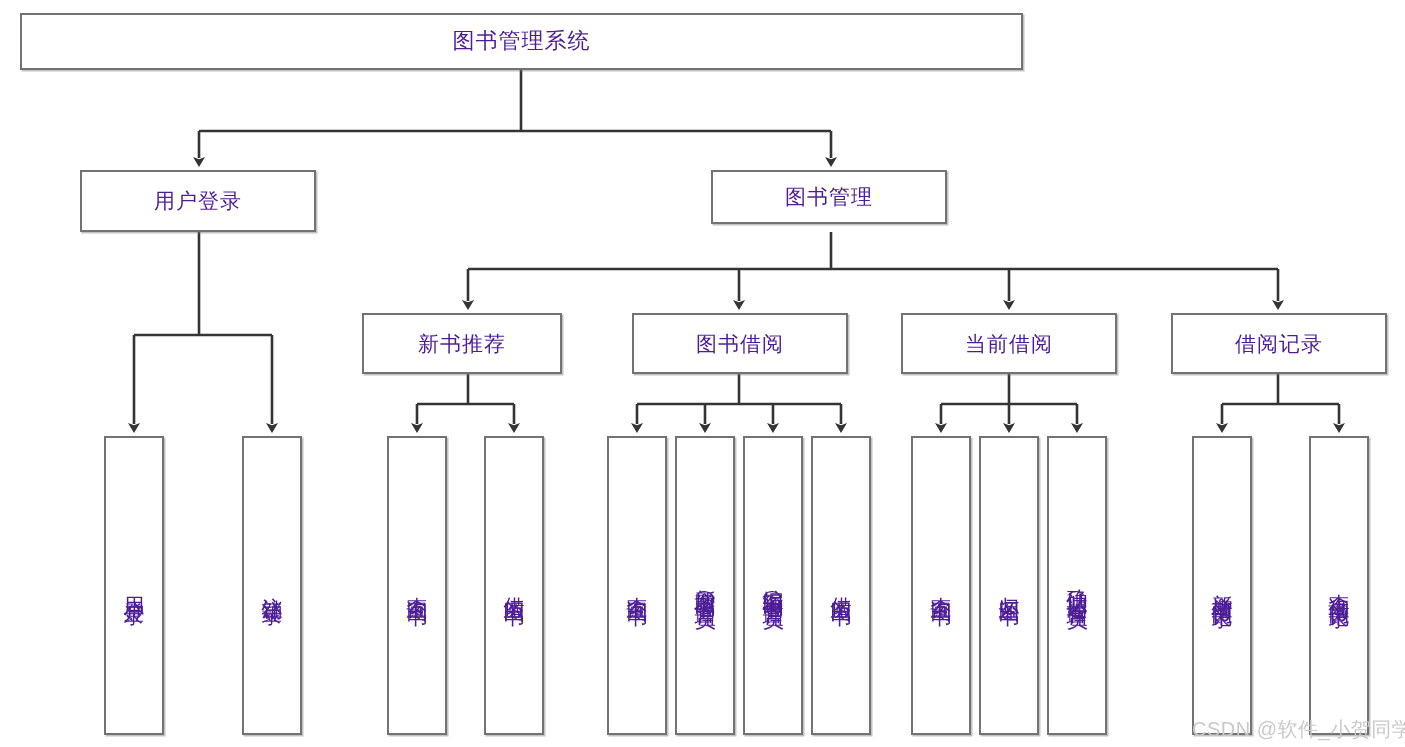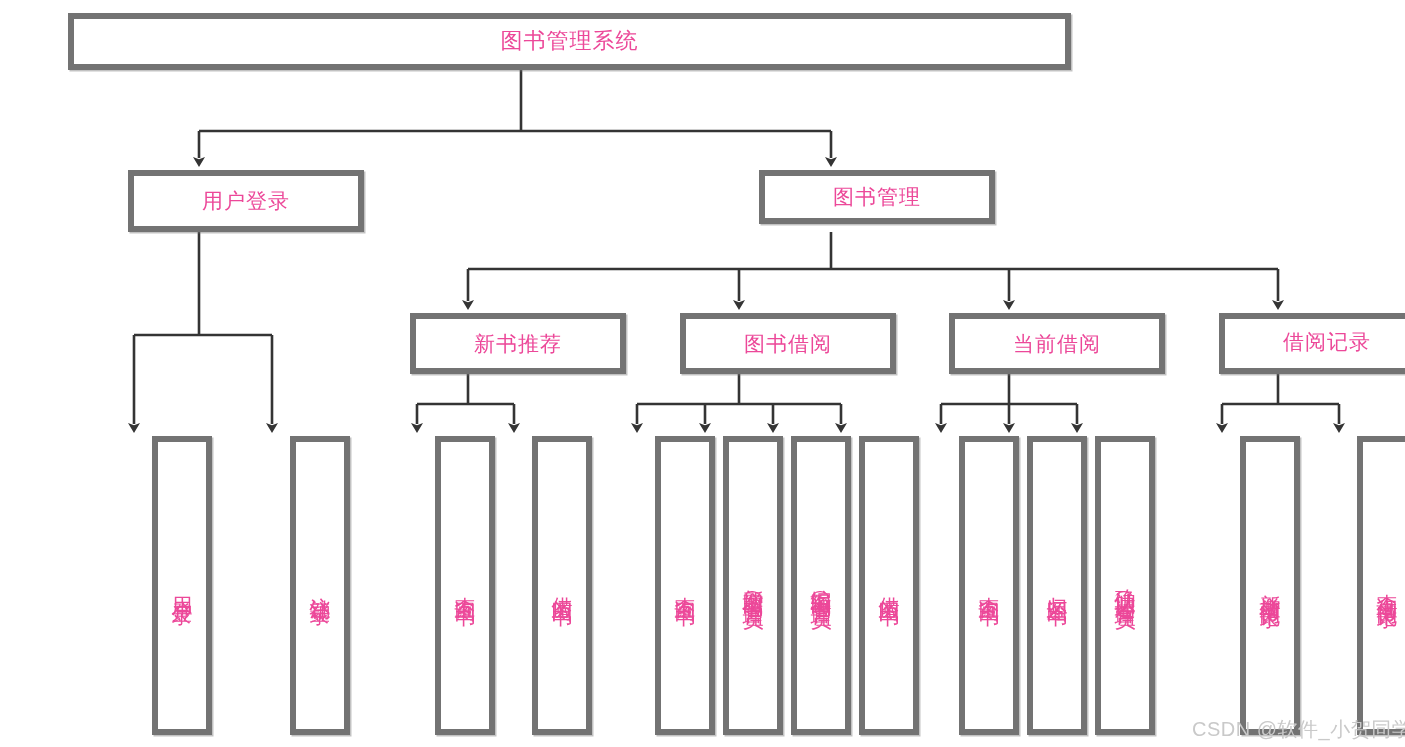--- a/index.html
+++ b/index.html
@@ -22,28 +22,27 @@
     position: absolute;
     left: 0;
     top: 0;
     width: 1405px;
     height: 747px;
     pointer-events: none;
   }
   .node {
     position: absolute;
     box-sizing: border-box;
-    border: 6px solid #737373;
+    border: 2px solid #737373;
     background: #ffffff;
     display: flex;
     align-items: center;
     justify-content: center;
-    color: #ec4899;
+    color: #4c1d95;
     box-shadow: 1.5px 1.5px 0 rgba(120,120,120,0.45);
-    margin-left: 48px;
   }
   .node.h {
     font-size: 21px;
     letter-spacing: 1px;
     line-height: 1.2;
   }
   .node.title {
     font-size: 22px;
   }
   .node.v {
@@ -130,30 +129,30 @@
     <span>图书管理系统</span>
   </div>
 
   <div class="node h" style="left:80px; top:170px; width:236px; height:62px;">
     <span>用户登录</span>
   </div>
   <div class="node h" style="left:711px; top:170px; width:236px; height:54px;">
     <span>图书管理</span>
   </div>
 
-  <div class="node h" style="left:362px; top:313px; width:216px; height:61px;">
+  <div class="node h" style="left:362px; top:313px; width:200px; height:61px;">
     <span>新书推荐</span>
   </div>
   <div class="node h" style="left:632px; top:313px; width:216px; height:61px;justify-content:center;">
     <span>图书借阅</span>
   </div>
   <div class="node h" style="left:901px; top:313px; width:216px; height:61px;">
     <span>当前借阅</span>
   </div>
-  <div class="node h" style="left:1171px; top:313px; width:216px; height:61px;font-family:Liberation Mono, monospace;">
+  <div class="node h" style="left:1171px; top:313px; width:216px; height:61px;">
     <span>借阅记录</span>
   </div>
 
   <div class="node v" style="left:104px; top:436px; width:60px; height:299px;">
     <span>用户登录</span>
   </div>
   <div class="node v" style="left:242px; top:436px; width:60px; height:299px;">
     <span>注销登录</span>
   </div>
 

